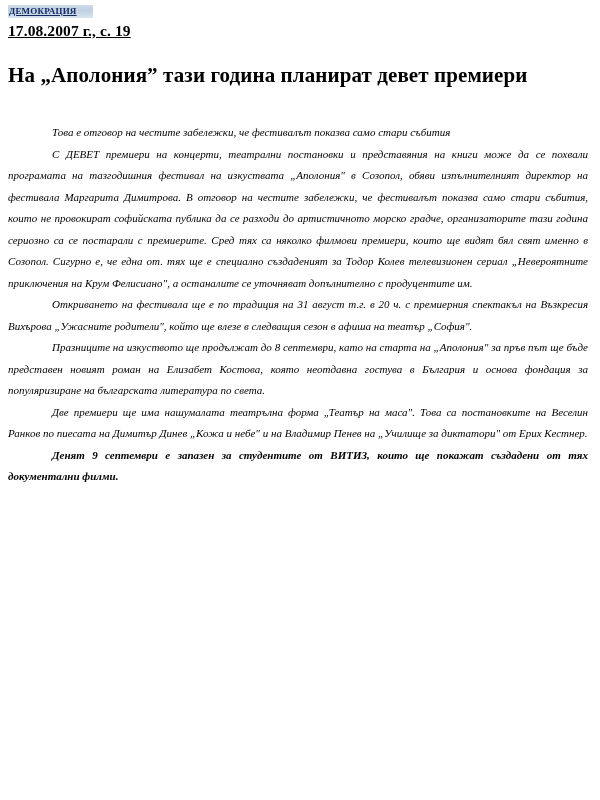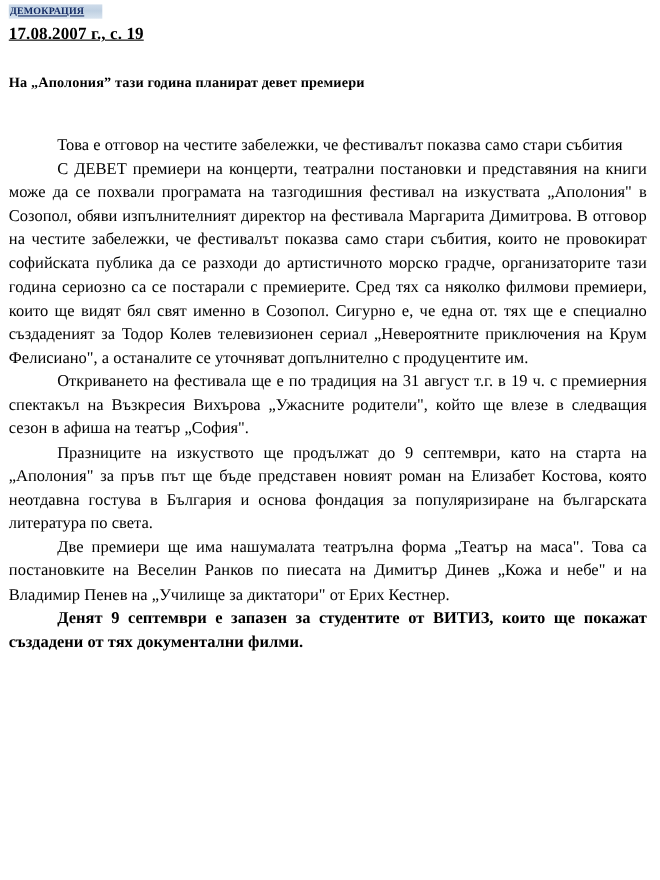--- a/index.html
+++ b/index.html
@@ -37,55 +37,56 @@
   }
   .date-line {
     font-size: 15.5px;
     font-weight: bold;
     line-height: 18px;
     margin: 4px 0 0 0;
     letter-spacing: 0.1px;
     text-decoration: underline;
   }
   .headline {
-    font-size: 13px;
+    font-size: 21px;
     font-weight: bold;
     line-height: 22px;
     margin: 24px 0 0 0;
     letter-spacing: 0.1px;
   }
   .body-copy {
     margin-top: 36px;
   }
   p.para {
     margin: 0;
-    font-size: 15px;
+    font-size: 11px;
     line-height: 21.5px;
     text-align: justify;
     text-indent: 44px;
     text-justify: inter-word;
     hyphens: none;
+    font-style: italic;
   }
   p.para.bold {
     font-weight: bold;
   }
 </style>
 </head>
 <body>
 
 <div class="page">
 
   <div class="masthead">ДЕМОКРАЦИЯ</div>
 
   <div class="date-line">17.08.2007 г., с. 19</div>
 
   <h1 class="headline">На „Аполония” тази година планират девет премиери</h1>
 
   <div class="body-copy">
     <p class="para">Това е отговор на честите забележки, че фестивалът показва само стари събития</p>
     <p class="para">С ДЕВЕТ премиери на концерти, театрални постановки и представяния на книги може да се похвали програмата на тазгодишния фестивал на изкуствата „Аполония" в Созопол, обяви изпълнителният директор на фестивала Маргарита Димитрова. В отговор на честите забележки, че фестивалът показва само стари събития, които не провокират софийската публика да се разходи до артистичното морско градче, организаторите тази година сериозно са се постарали с премиерите. Сред тях са няколко филмови премиери, които ще видят бял свят именно в Созопол. Сигурно е, че една от. тях ще е специално създаденият за Тодор Колев телевизионен сериал „Невероятните приключения на Крум Фелисиано", а останалите се уточняват допълнително с продуцентите им.</p>
-    <p class="para">Откриването на фестивала ще е по традиция на 31 август т.г. в 19 ч. с премиерния спектакъл на Възкресия Вихърова „Ужасните родители", който ще влезе в следващия сезон в афиша на театър „София".</p>
-    <p class="para">Празниците на изкуството ще продължат до 9 септември, като на старта на „Аполония" за пръв път ще бъде представен новият роман на Елизабет Костова, която неотдавна гостува в България и основа фондация за популяризиране на българската литература по света.</p>
+    <p class="para">Откриването на фестивала ще е по традиция на 31 август т.г. в 20 ч. с премиерния спектакъл на Възкресия Вихърова „Ужасните родители", който ще влезе в следващия сезон в афиша на театър „София".</p>
+    <p class="para">Празниците на изкуството ще продължат до 8 септември, като на старта на „Аполония" за пръв път ще бъде представен новият роман на Елизабет Костова, която неотдавна гостува в България и основа фондация за популяризиране на българската литература по света.</p>
     <p class="para">Две премиери ще има нашумалата театрълна форма „Театър на маса". Това са постановките на Веселин Ранков по пиесата на Димитър Динев „Кожа и небе" и на Владимир Пенев на „Училище за диктатори" от Ерих Кестнер.</p>
     <p class="para bold">Денят 9 септември е запазен за студентите от ВИТИЗ, които ще покажат създадени от тях документални филми.</p>
   </div>
 
 </div>
 
 </body></html>

